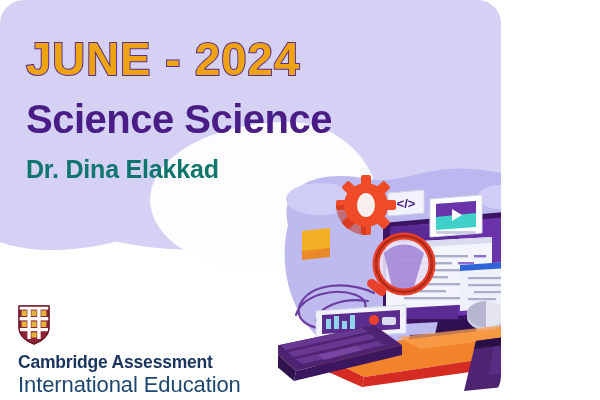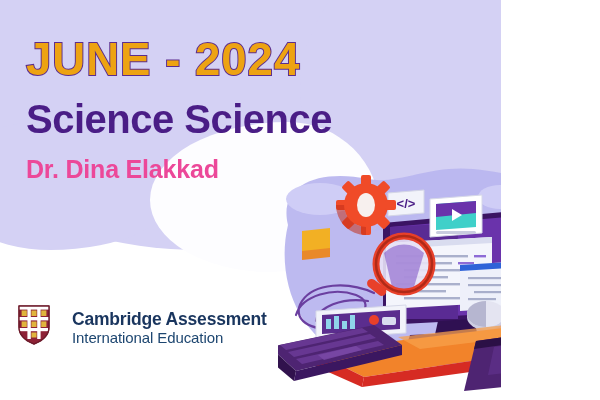--- a/index.html
+++ b/index.html
@@ -10,20 +10,21 @@
   }
   body {
     font-family: "Liberation Sans", sans-serif;
   }
   .slide {
     position: relative;
     width: 501px;
     height: 400px;
     overflow: hidden;
     background: #ffffff;
+    border-radius: 24px;
   }
 
   
   .bg-lavender-main {
     position: absolute;
     left: -120px;
     top: -150px;
     width: 700px;
     height: 400px;
     background: #d4d1f4;
@@ -86,47 +87,48 @@
     color: #4a1d86;
     letter-spacing: -0.5px;
     white-space: nowrap;
   }
   .presenter {
     margin-top: 12px;
     font-family: "Liberation Sans", sans-serif;
     font-size: 25px;
     line-height: 30px;
     font-weight: 700;
-    color: #ec4899;
+    color: #0f766e;
     letter-spacing: -0.2px;
     white-space: nowrap;
   }
 
   
   .logo {
     position: absolute;
     left: 18px;
     top: 305px;
     display: flex;
-    align-items: flex-end;
-    gap: 22px;
+    align-items: flex-start;
+    gap: 9px;
+    flex-direction: column;
   }
   .crest { display: block; }
   .logo-text { line-height: 1; }
   .logo-line1 {
     font-family: "Liberation Sans", sans-serif;
     font-size: 17.5px;
     font-weight: 700;
     color: #19355e;
     letter-spacing: -0.2px;
     white-space: nowrap;
   }
   .logo-line2 {
     font-family: "Liberation Sans", sans-serif;
-    font-size: 15px;
+    font-size: 22px;
     font-weight: 400;
     color: #1d4670;
     letter-spacing: -0.1px;
     white-space: nowrap;
     margin-top: 2px;
   }
 
   
   .illustration {
     position: absolute;

